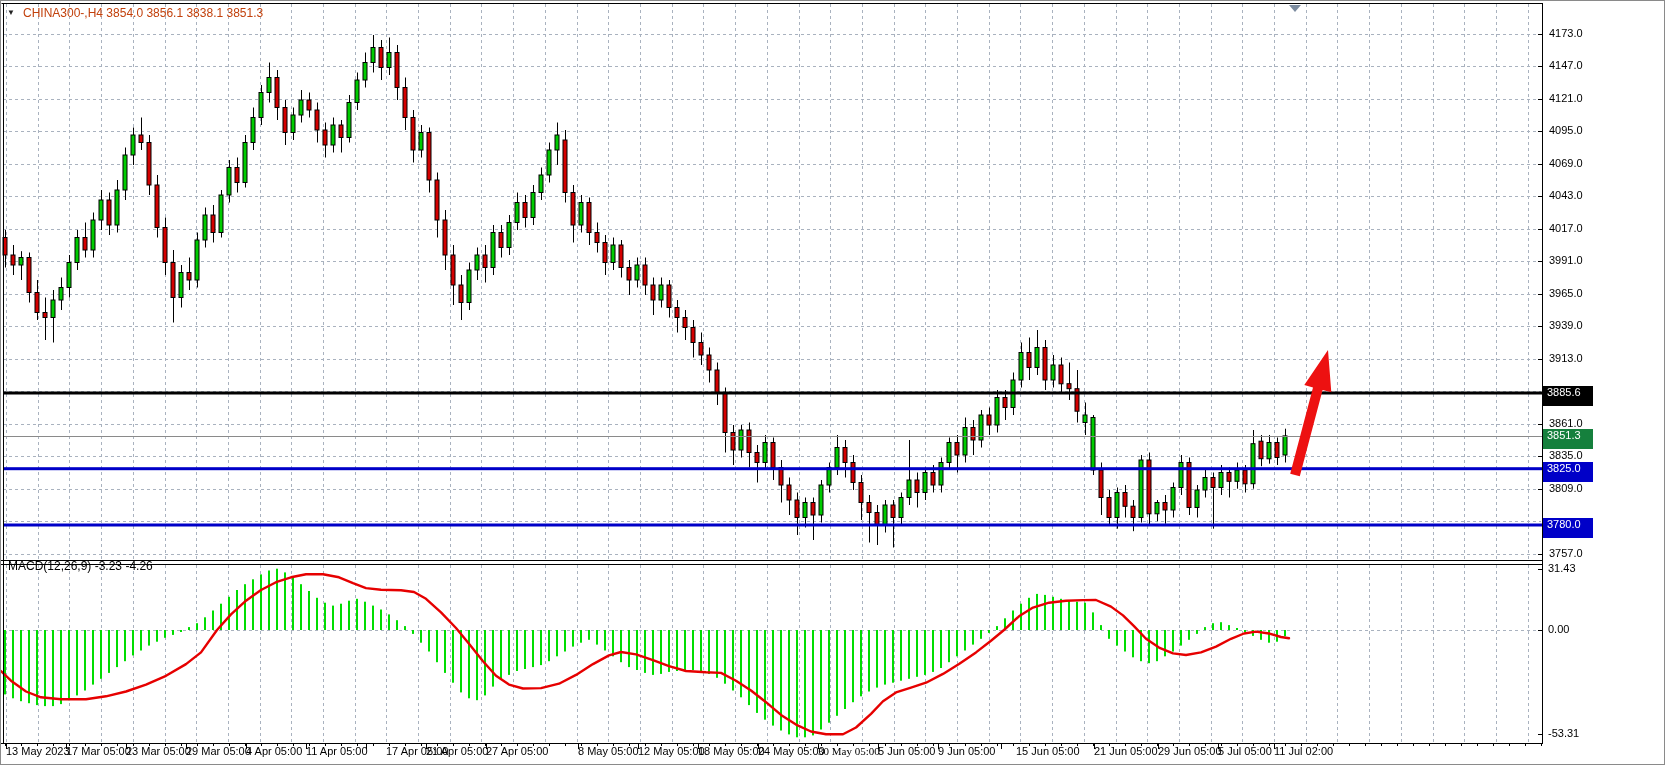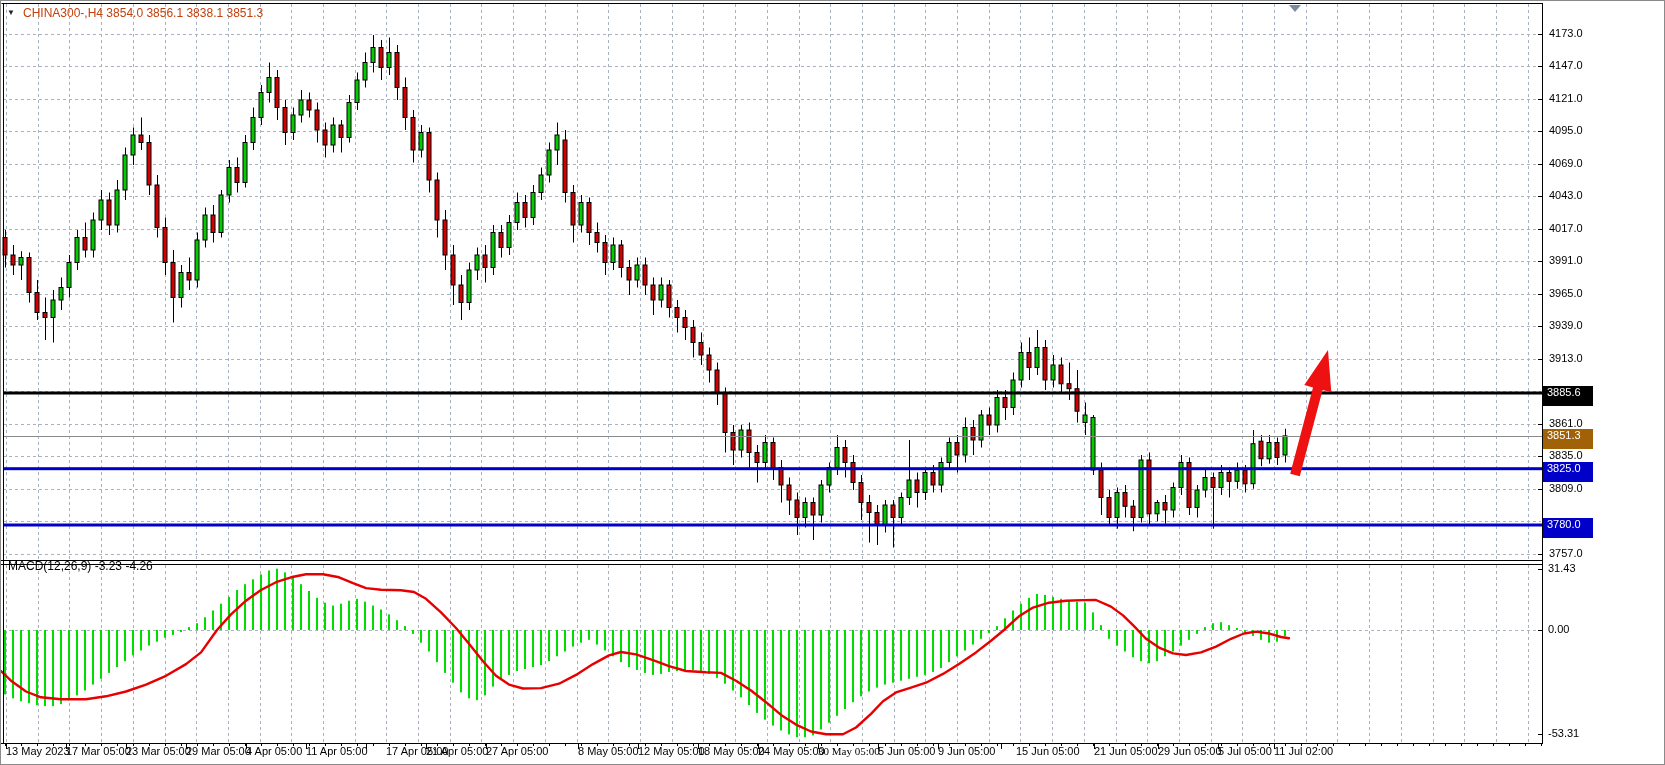--- a/index.html
+++ b/index.html
@@ -798,21 +798,21 @@
       <div class="abslabel pricetick" style="top: 480.75px;">3809.0</div>
       <div class="abslabel pricetick" style="top: 545.75px;">3757.0</div>
     </div>
   <div id="macd-labels">
       <div class="abslabel macdtick" style="top: 561px;">31.43</div>
       <div class="abslabel macdtick" style="top: 622px;">0.00</div>
       <div class="abslabel macdtick" style="top: 726px;">-53.31</div>
     </div>
   <div id="badge-labels">
       <div class="abslabel badge" style="top: 385px; background: rgb(0, 0, 0);">3885.6</div>
-      <div class="abslabel badge" style="top: 427.875px; background: #a16207;">3851.3</div>
+      <div class="abslabel badge" style="top: 427.875px; background: #15803d;">3851.3</div>
       <div class="abslabel badge" style="top: 460.75px; background: rgb(0, 0, 200);">3825.0</div>
       <div class="abslabel badge" style="top: 517px; background: rgb(0, 0, 200);">3780.0</div>
     </div>
   <div id="date-labels">
       <div class="abslabel datelabel" style="left: 5px;">13 May 2023</div>
       <div class="abslabel datelabel" style="left: 65px;">17 Mar 05:00</div>
       <div class="abslabel datelabel" style="left: 125px;">23 Mar 05:00</div>
       <div class="abslabel datelabel" style="left: 185px;">29 Mar 05:00</div>
       <div class="abslabel datelabel" style="left: 245px;">4 Apr 05:00</div>
       <div class="abslabel datelabel" style="left: 305px;">11 Apr 05:00</div>

